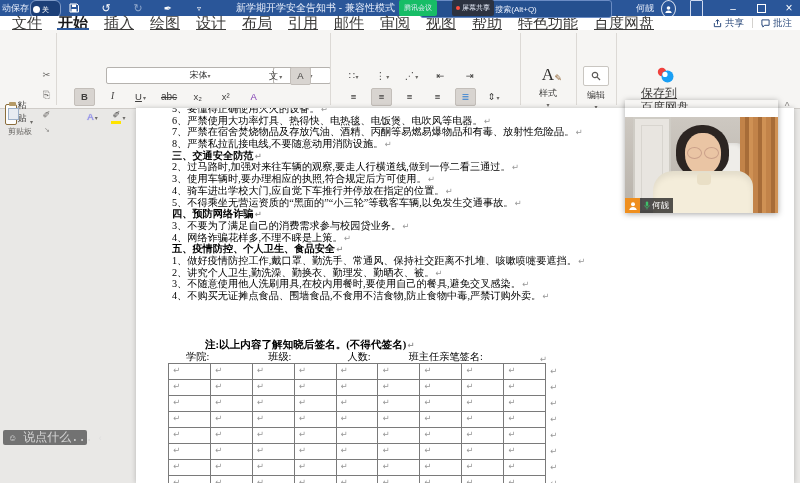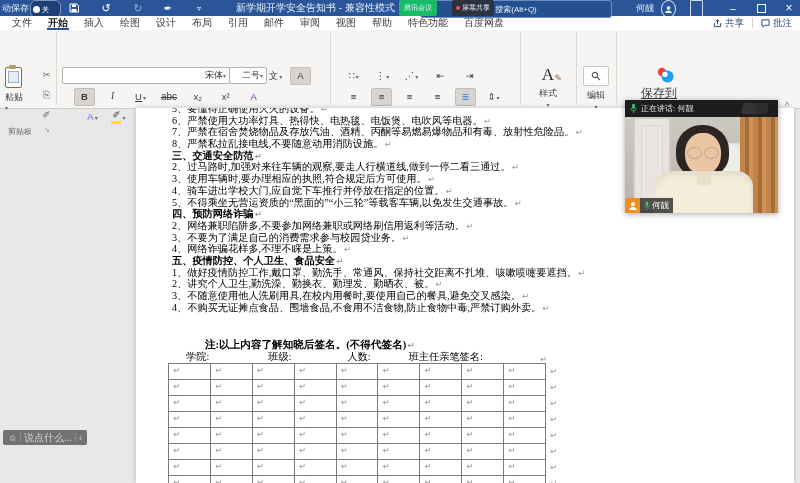--- a/index.html
+++ b/index.html
@@ -23,21 +23,21 @@
   #share-chip .rdot{width:4px;height:4px;border-radius:50%;background:#ff4d3f;}
   #user-name{left:636px;font-size:9px;}
   #tb-avatar{left:661px;top:1px;width:13px;height:13px;border:1.2px solid #dfe6f2;border-radius:50%;display:flex;align-items:center;justify-content:center;}
   #ribbon-opts{left:690px;top:3px;width:11px;height:9px;border:1px solid #cfdaf0;border-radius:1px;}
   .winbtn{position:absolute;top:0;width:22px;height:16px;display:flex;align-items:center;justify-content:center;color:#fff;font-size:10px;}
   #win-restore .sq{width:7px;height:7px;border:1px solid #fff;}
 
   
   #tabrow{left:0;top:16px;width:800px;height:14px;background:#fff;border-bottom:1px solid #e3e1de;display:flex;align-items:center;}
   #ribbon-tabs{display:flex;align-items:center;height:14px;padding-left:4px;}
-  .tab{position:relative;padding:0 8px;font-size:10px;color:#3b3a39;height:14px;display:flex;align-items:center;white-space:nowrap;}
+  .tab{position:relative;padding:0 8px;font-size:15px;color:#3b3a39;height:14px;display:flex;align-items:center;white-space:nowrap;text-decoration:underline;}
   .tab.active{font-weight:bold;color:#19191a;}
   .tab.active::after{content:"";position:absolute;left:7px;right:7px;bottom:0;height:2.5px;background:#2b579a;}
   #tr-right{position:absolute;right:4px;top:16px;height:14px;display:flex;align-items:center;gap:4px;z-index:2;}
   .trbtn{display:flex;align-items:center;gap:3px;font-size:9.5px;color:#2b4a7c;padding:0 4px;}
   #tr-div{width:1px;height:10px;background:#d3d1ce;}
 
   
   #ribbon{left:0;top:30px;width:800px;height:78px;background:#f6f5f3;border-bottom:1px solid #cfccc8;}
   .gdiv{position:absolute;top:3px;height:72px;width:1px;background:#dcd9d5;}
   .grp-label{position:absolute;top:96px;font-size:8px;color:#6d6b68;}
@@ -51,24 +51,24 @@
   .sb.b{font-weight:bold;}
   .sb.i{font-style:italic;font-family:"Liberation Serif",serif;}
   .sb.u .g{text-decoration:underline;}
   .sb.st{font-size:10px;text-decoration:line-through;}
   .sb.eff{color:#7b35b0;}
   .sb.outl .g{color:#9a98f0;text-shadow:0 0 1px #6664d8;}
   .sb.shade{background:#d8d4d0;border-color:#c3beb9;}
   .sb.blue{color:#2b7cd3;}
   .rowflex{position:absolute;display:flex;align-items:center;}
   .combo{position:absolute;height:15px;background:#fff;border:1px solid #b5b2ae;border-radius:2px;
-         display:flex;align-items:center;justify-content:flex-end;font-size:9px;color:#333;padding:0 3px;}
+         display:flex;align-items:center;justify-content:center;font-size:9px;color:#333;padding:0 13px;margin-left:44px;}
   .combo .da{font-size:6px;color:#6d6b68;}
   
-  #paste-btn{position:absolute;left:5px;top:35px;width:28px;height:60px;display:flex;flex-direction:column;align-items:flex-start;}
+  #paste-btn{position:absolute;left:5px;top:35px;width:28px;height:60px;display:flex;flex-direction:row;align-items:flex-end;}
   #clipicon{width:15px;height:19px;border:1.4px solid #8a6d3b;border-radius:2px;background:#fdfdfc;position:relative;margin-top:2px;}
   #clipicon::before{content:"";position:absolute;left:3px;top:-3px;width:7px;height:4px;background:#b59a67;border-radius:1px;}
   #clipicon::after{content:"";position:absolute;left:2px;top:3px;width:9px;height:10px;background:#e8ecf2;border:1px solid #9db0c8;}
   #paste-btn .lbl{font-size:9px;color:#3f3e3d;margin-top:3px;}
   #paste-btn .da{font-size:6px;color:#6d6b68;}
   #clip-small{position:absolute;left:36px;top:36px;display:flex;flex-direction:column;gap:2px;}
   #clip-small .sb{height:16px;color:#6a6865;}
   
   .bigbtn{position:absolute;display:flex;flex-direction:column;align-items:center;font-size:9px;color:#3f3e3d;}
   #styles-A{font-family:"Liberation Serif",serif;font-size:17px;line-height:1;color:#2e2d2c;position:relative;}
@@ -114,21 +114,21 @@
   #jacket::before{content:"";position:absolute;left:44px;top:2px;width:14px;height:12px;background:#e9dfc6;border-radius:4px;}
   #vid-badges{position:absolute;left:0;bottom:0;display:flex;align-items:center;height:15px;}
   #host-badge{width:15px;height:15px;background:#ef8f1f;display:flex;align-items:center;justify-content:center;}
   #vid-name{height:15px;background:rgba(20,20,20,.72);display:flex;align-items:center;gap:2px;padding:0 4px;color:#fff;font-size:8.5px;}
   #meet-collapse{left:779px;top:99px;width:16px;height:14px;color:#8a8886;font-size:10px;display:flex;align-items:center;justify-content:center;z-index:21;}
 
   
   #chatbar{left:3px;top:430px;width:84px;height:15px;background:rgba(108,108,108,.95);border-radius:2px;
            display:flex;align-items:center;gap:3px;padding:0 5px;box-sizing:border-box;z-index:21;color:#dedede;}
   #chatbar .cdiv{width:1px;height:9px;background:#8d8d8d;}
-  #chatbar .ph{font-size:10px;color:#d6d6d6;white-space:nowrap;}
+  #chatbar .ph{font-size:12px;color:#d6d6d6;white-space:nowrap;font-family:Liberation Mono, monospace;}
   svg{display:block;}
 </style>
 </head>
 <body>
 
 <div id="stage">
 
   <div id="titlebar" class="abs">
     <span class="tb" id="autosave-lab">动保存</span>
     <div class="tb" id="autosave-toggle">
@@ -483,21 +483,20 @@
         <div class="doc-line"><span>5、要懂得正确使用灭火的设备。</span><span class="pilcrow">↵</span></div>
         <div class="doc-line"><span>6、严禁使用大功率灯具、热得快、电热毯、电饭煲、电吹风等电器。</span><span class="pilcrow">↵</span></div>
         <div class="doc-line"><span>7、严禁在宿舍焚烧物品及存放汽油、酒精、丙酮等易燃易爆物品和有毒、放射性危险品。</span><span class="pilcrow">↵</span></div>
         <div class="doc-line"><span>8、严禁私拉乱接电线,不要随意动用消防设施。</span><span class="pilcrow">↵</span></div>
         <div class="doc-line bold"><span>三、交通安全防范</span><span class="pilcrow">↵</span></div>
         <div class="doc-line"><span>2、过马路时,加强对来往车辆的观察,要走人行横道线,做到一停二看三通过。</span><span class="pilcrow">↵</span></div>
         <div class="doc-line"><span>3、使用车辆时,要办理相应的执照,符合规定后方可使用。</span><span class="pilcrow">↵</span></div>
         <div class="doc-line"><span>4、骑车进出学校大门,应自觉下车推行并停放在指定的位置。</span><span class="pilcrow">↵</span></div>
         <div class="doc-line"><span>5、不得乘坐无营运资质的“黑面的”“小三轮”等载客车辆,以免发生交通事故。</span><span class="pilcrow">↵</span></div>
         <div class="doc-line bold"><span>四、预防网络诈骗</span><span class="pilcrow">↵</span></div>
-        <div class="doc-line"><span>2、网络兼职陷阱多,不要参加网络兼职或网络刷信用返利等活动。</span><span class="pilcrow">↵</span></div>
         <div class="doc-line"><span>3、不要为了满足自己的消费需求参与校园贷业务。</span><span class="pilcrow">↵</span></div>
         <div class="doc-line"><span>4、网络诈骗花样多,不理不睬是上策。</span><span class="pilcrow">↵</span></div>
         <div class="doc-line bold"><span>五、疫情防控、个人卫生、食品安全</span><span class="pilcrow">↵</span></div>
         <div class="doc-line"><span>1、做好疫情防控工作,戴口罩、勤洗手、常通风、保持社交距离不扎堆、咳嗽喷嚏要遮挡。</span><span class="pilcrow">↵</span></div>
         <div class="doc-line"><span>2、讲究个人卫生,勤洗澡、勤换衣、勤理发、勤晒衣、被。</span><span class="pilcrow">↵</span></div>
         <div class="doc-line"><span>3、不随意使用他人洗刷用具,在校内用餐时,要使用自己的餐具,避免交叉感染。</span><span class="pilcrow">↵</span></div>
         <div class="doc-line"><span>4、不购买无证摊点食品、围墙食品,不食用不洁食物,防止食物中毒,严禁订购外卖。</span><span class="pilcrow">↵</span></div>
       </div>
     <div id="doc-note">
       <span>注:以上内容了解知晓后签名。(不得代签名)</span><span class="pilcrow">↵</span>
@@ -751,30 +750,20 @@
           </div>
           <div class="tcell">
             <span class="pilcrow">↵</span>
           </div>
           <span class="rowend">↵</span>
         </div>
       </div>
   </div>
 
   <div id="meet" class="abs">
-    <div id="meet-head">
-      <svg width="7" height="11" viewBox="0 0 8 12">
-          <rect x="2.4" y="0.5" width="3.2" height="6" rx="1.6" fill="#3ec26a"></rect>
-          <path d="M1 5.5a3 3 0 0 0 6 0" fill="none" stroke="#3ec26a" stroke-width="1"></path>
-          <path d="M4 8.8v2.4" stroke="#3ec26a" stroke-width="1"></path>
-        </svg>
-      <span class="sp">正在讲话: 何靓</span>
-      <span class="tlogo" style="right:22px;"></span>
-      <span class="tlogo" style="right:10px;opacity:.7;"></span>
-    </div>
     <div id="vid">
       <div id="door"></div>
       <div id="purifier"></div>
       <div id="curtain"></div>
       <div id="hair"></div>
       <div id="face"></div>
       <span class="lens" style="left:62px;"></span>
       <span class="lens" style="left:79px;"></span>
       <div id="jacket"></div>
       <div id="vid-badges">

